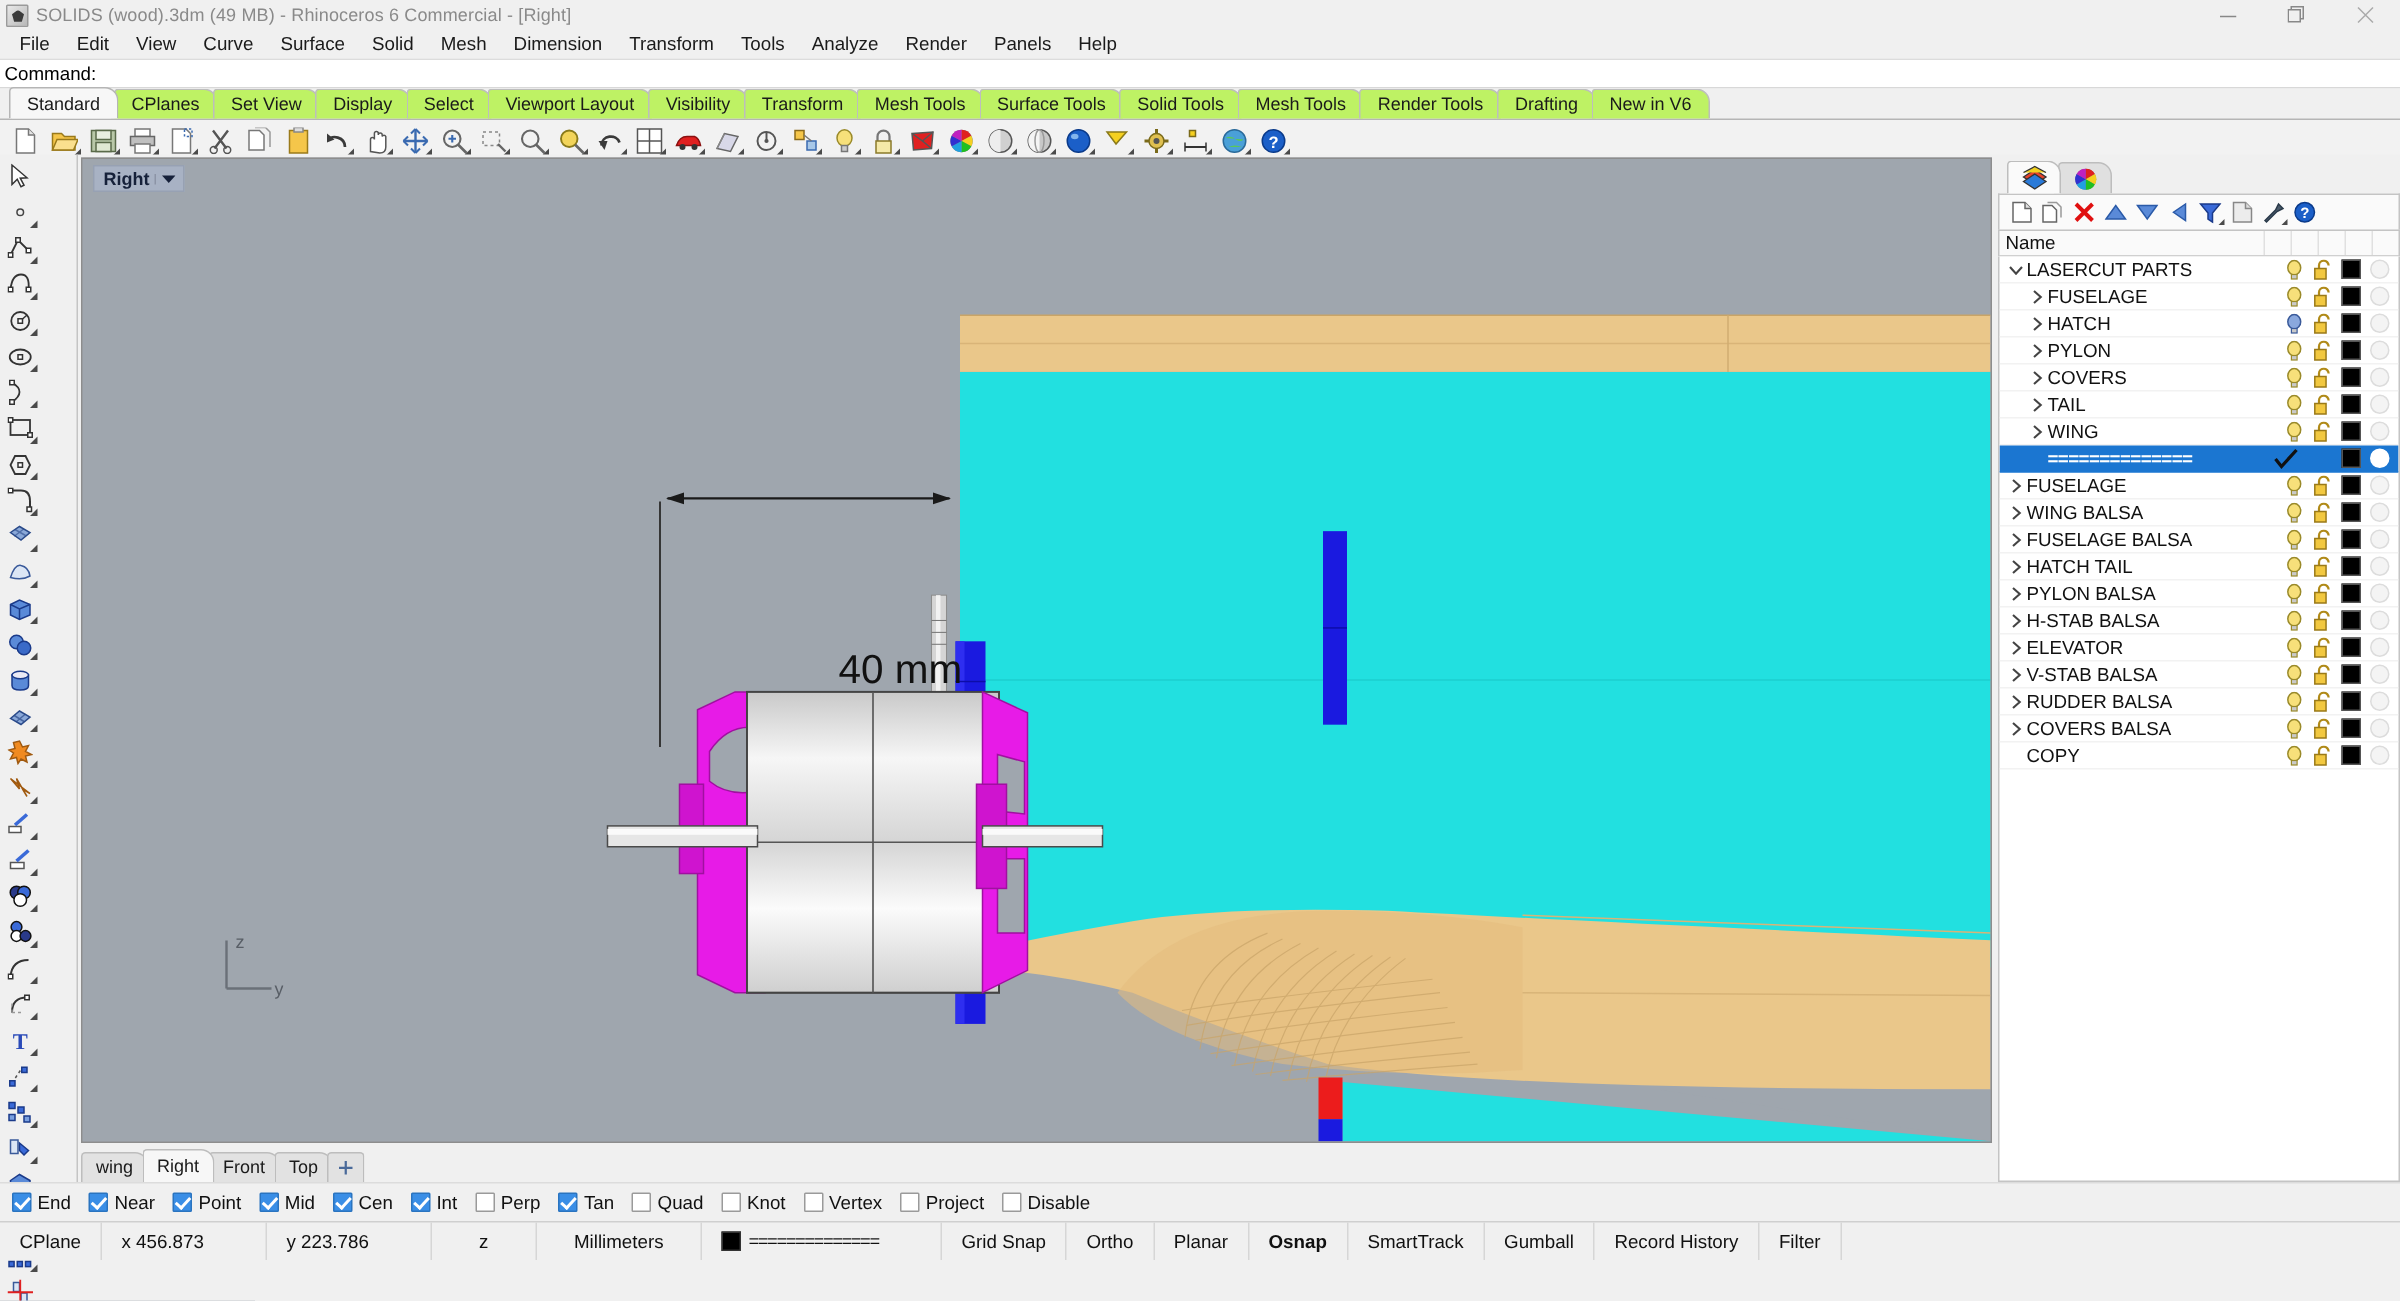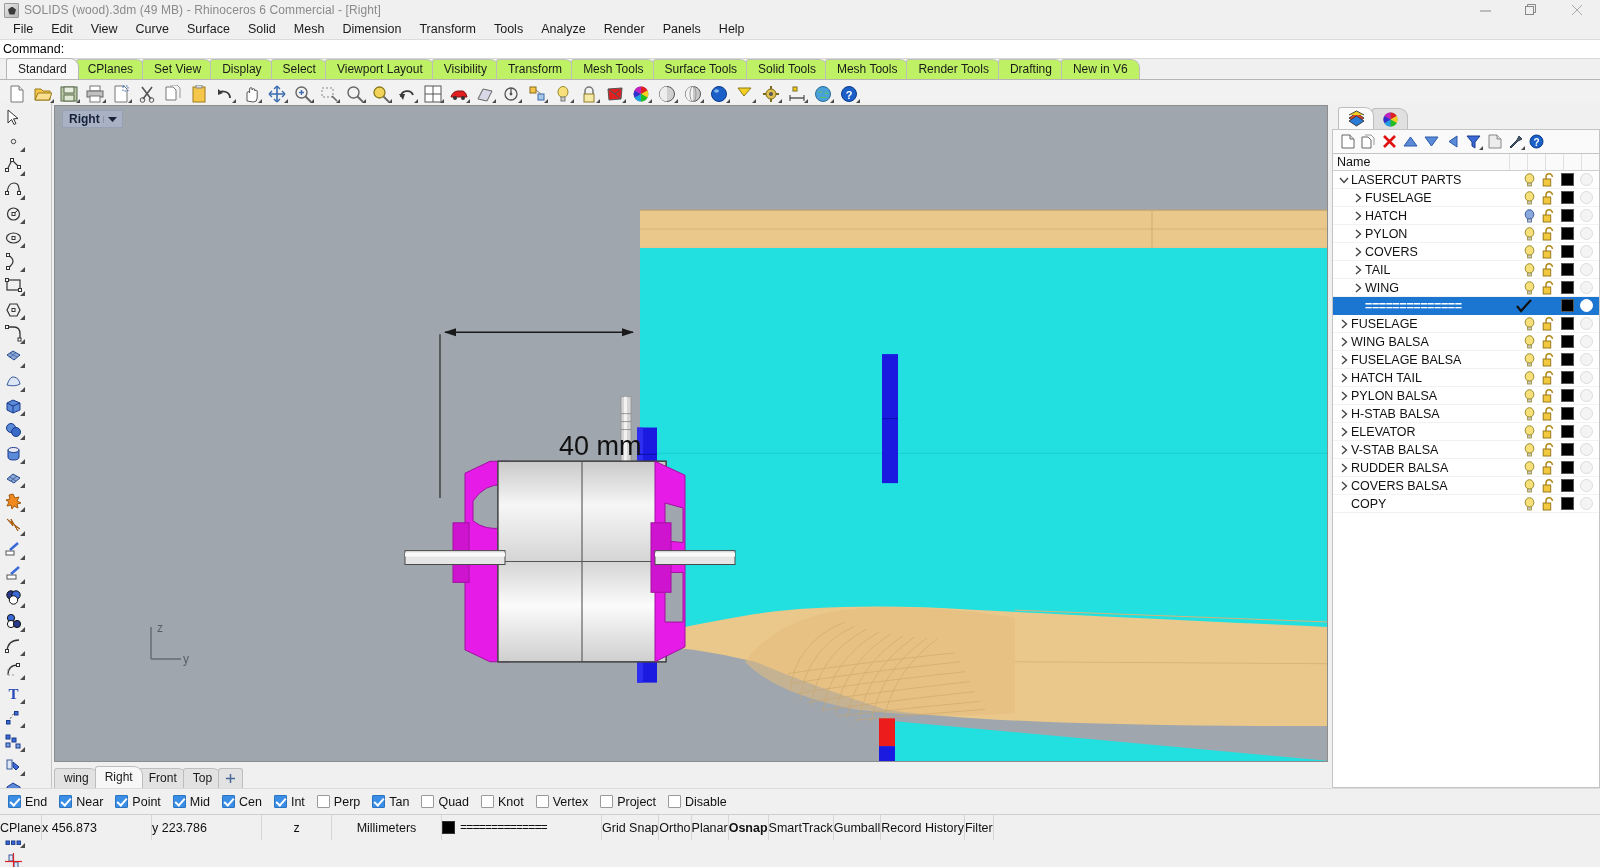--- a/index.html
+++ b/index.html
@@ -151,21 +151,21 @@
   }
   .cbx.checked { background:#3a8ee6; border-color:#2a74c0; }
   .cbx.checked::after {
     content:""; position:absolute; left:3px; top:0px; width:4px; height:8px;
     border:solid #fff; border-width:0 2px 2px 0; transform:rotate(42deg);
   }
   .statusbar {
     position:absolute; left:0; right:0; bottom:0; height:26px; background:#f0f0f0;
     display:flex; align-items:center; border-top:1px solid #cfcfcf; font-size:12.5px; color:#111;
   }
-  .sb-cell { padding:0 0; height:100%; display:flex; align-items:center; border-right:1px solid #d6d6d6; white-space:nowrap; }
+  .sb-cell { padding:0 13px; height:100%; display:flex; align-items:center; border-right:1px solid #d6d6d6; white-space:nowrap; }
   .sb-cell.bold { font-weight:bold; }
   .sb-cell.nb { border-right:none; }
   .sb-swatch { width:13px; height:13px; background:#000; margin-right:5px; border:1px solid #333; }
   .dashline { font-family:"Liberation Mono", monospace; letter-spacing:-1px; font-size:12px; color:#111; }
 </style>
 </head>
 <body>
 
 <div id="app">
 

